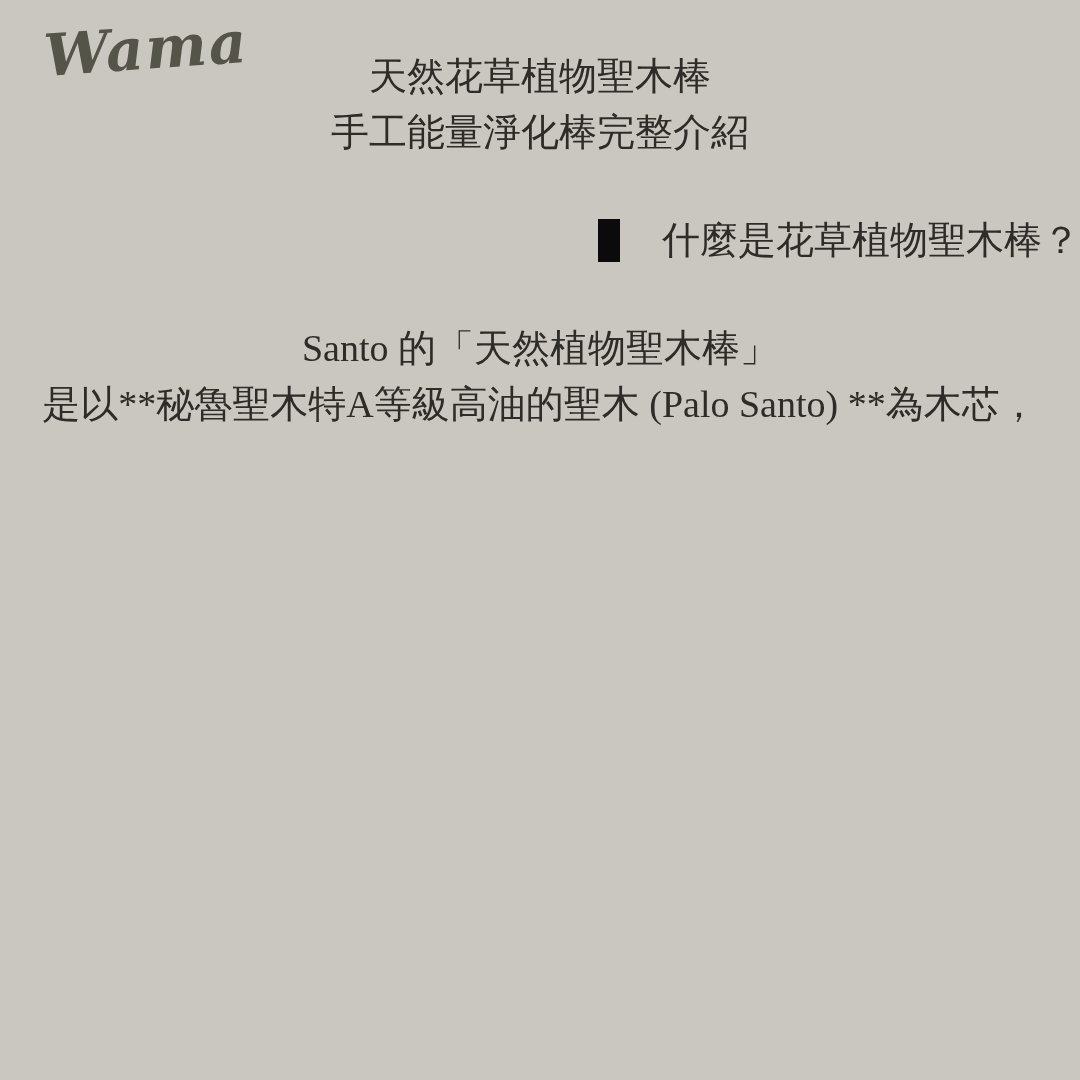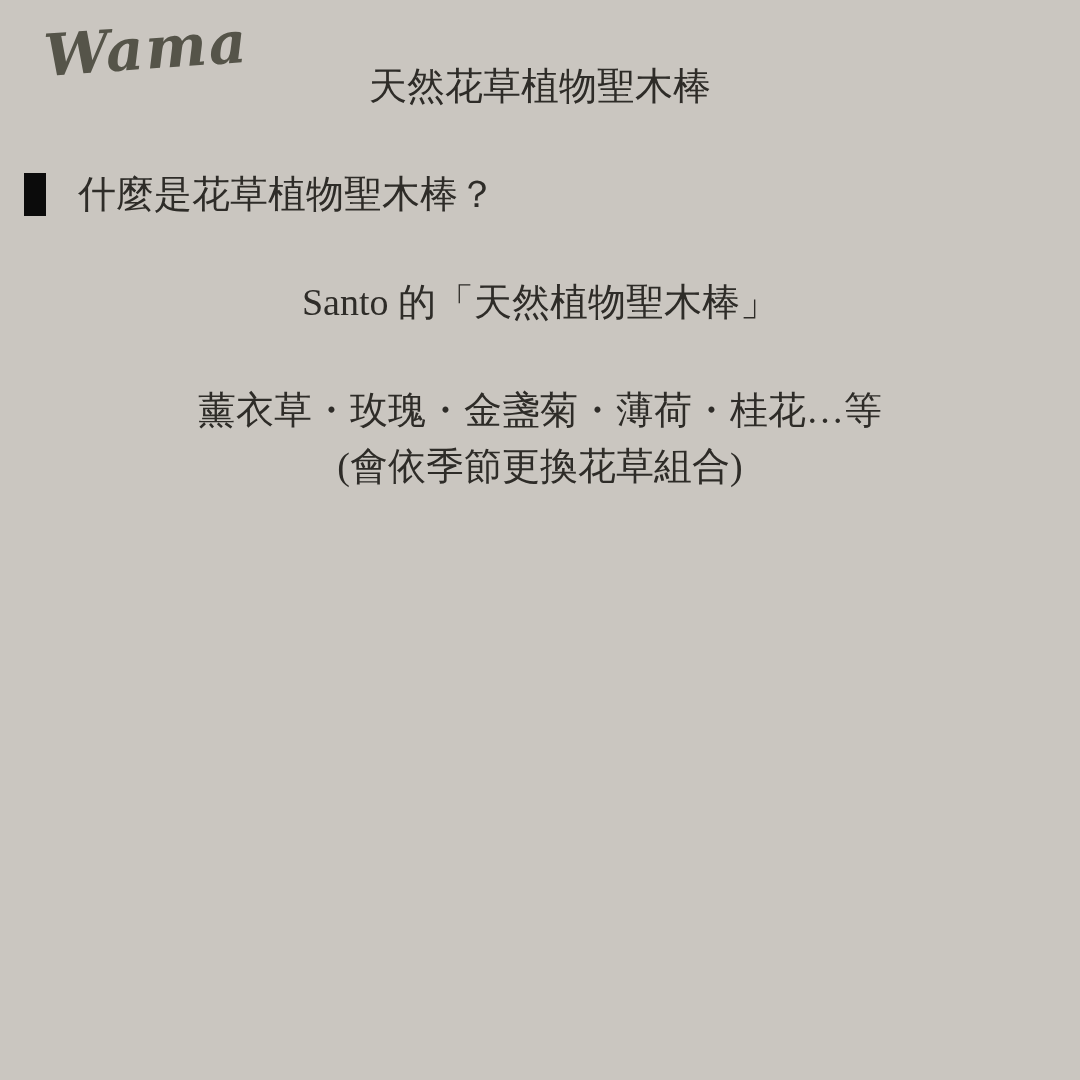--- a/index.html
+++ b/index.html
@@ -36,35 +36,35 @@
     position: absolute;
     top: 0;
     left: 0;
     width: 100%;
     padding-top: 44px;
     text-align: center;
     font-size: 38px;
     line-height: 56px;
   }
   .block {
-    margin: 14px 0 52px 0;
+    margin: 4px 0 52px 0;
     font-weight: 400;
   }
   .block .line {
     display: block;
   }
   h1.block, h2.block {
     font-size: 38px;
     font-weight: 400;
   }
   .section-header {
     display: flex;
-    justify-content: flex-start;
+    justify-content: flex-end;
     align-items: center;
-    gap: 32px;
+    gap: 42px;
     padding-left: 24px;
   }
   .section-marker {
     display: inline-block;
     width: 22px;
     height: 43px;
     background: #0b0b0b;
     flex: 0 0 auto;
   }
 </style>
@@ -72,34 +72,32 @@
 <body>
 
 <div class="page">
 
   <div class="logo">Wama</div>
 
   <main class="content">
 
     <h1 class="block">
       <span class="line">天然花草植物聖木棒</span>
+      <span class="line">手工能量淨化棒完整介紹</span>
     </h1>
 
     <h2 class="block section-header">
       <span class="section-marker"></span>
       <span>什麼是花草植物聖木棒？</span>
     </h2>
 
     <p class="block">
       <span class="line">Santo 的「天然植物聖木棒」</span>
+      <span class="line">是以**秘魯聖木特A等級高油的聖木 (Palo Santo) **為木芯，</span>
     </p>
 
-    <p class="block">
-      <span class="line">薰衣草・玫瑰・金盞菊・薄荷・桂花…等</span>
-      <span class="line">(會依季節更換花草組合)</span>
-    </p>
 
 
     <p class="block">
     </p>
 
   </main>
 </div>
 
 </body></html>

